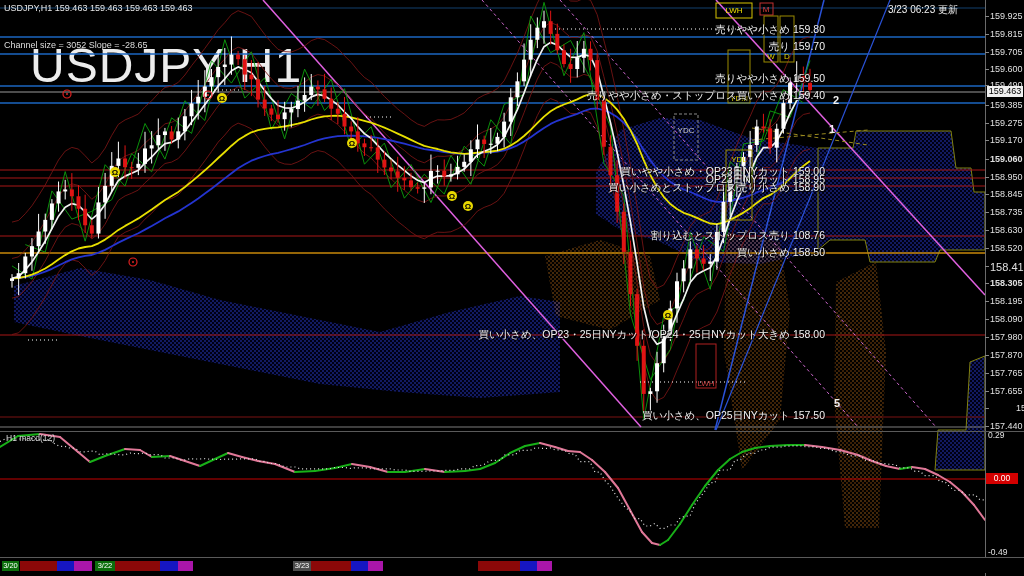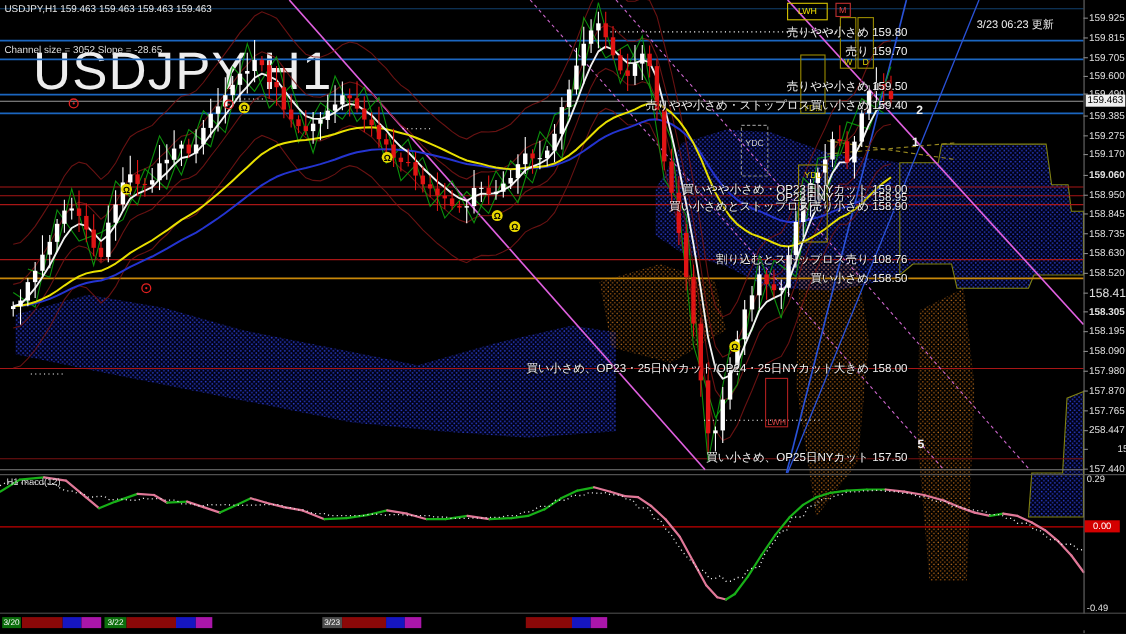--- a/index.html
+++ b/index.html
@@ -4,21 +4,21 @@
 <style>
   html,body{margin:0;padding:0;background:#111;}
   #stage{position:relative;width:1024px;height:576px;background:#000;overflow:hidden;
          font-family:"Liberation Sans","DejaVu Sans",sans-serif;}
   .abs{position:absolute;}
   #watermark{left:30px;top:38px;font-size:48px;color:#ededed;letter-spacing:1px;z-index:1;font-weight:400;}
   #chart-svg{left:0;top:0;z-index:2;}
   .ovl{z-index:3;}
   #symbol-ohlc{left:4px;top:3px;font-size:9px;color:#e8e8e8;}
   #channel-info{left:4px;top:40px;font-size:9px;color:#dcdcdc;}
-  #timestamp{right:66px;top:3px;font-size:10px;color:#f0f0f0;margin-top:12px;}
+  #timestamp{right:66px;top:3px;font-size:10px;color:#f0f0f0;}
   #axis-sep{left:985px;top:0;width:1px;height:576px;background:#6a6a6a;}
   #current-price-tag{left:987px;width:36px;height:11px;background:#efefef;color:#000;
        font-size:9px;text-align:center;line-height:11px;}
   .note{position:absolute;right:199px;white-space:nowrap;font-size:10.5px;color:#f2f2f2;
         text-shadow:1px 1px 0 #000,0 0 3px #000;z-index:4;}
   #macd-label{left:6px;top:433px;font-size:8.5px;color:#d8d8d8;}
   .macd-axis{left:988px;font-size:8.5px;color:#e0e0e0;}
   #macd-zero-tag{left:986px;top:473px;width:32px;height:11px;background:#d40000;color:#fff;
        font-size:8.5px;text-align:center;line-height:11px;}
   #strip{left:0;top:558px;width:1024px;height:15px;background:#000;}
@@ -499,21 +499,21 @@
       <div style="left: 990px; top: 296px; font-size: 9px; color: rgb(224, 224, 224); z-index: 3; position: absolute;">158.195</div>
       <div style="left: 985px; top: 319px; width: 4px; height: 1px; background: rgb(136, 136, 136); z-index: 3; position: absolute;"></div>
       <div style="left: 990px; top: 314px; font-size: 9px; color: rgb(224, 224, 224); z-index: 3; position: absolute;">158.090</div>
       <div style="left: 985px; top: 337px; width: 4px; height: 1px; background: rgb(136, 136, 136); z-index: 3; position: absolute;"></div>
       <div style="left: 990px; top: 332px; font-size: 9px; color: rgb(224, 224, 224); z-index: 3; position: absolute;">157.980</div>
       <div style="left: 985px; top: 355px; width: 4px; height: 1px; background: rgb(136, 136, 136); z-index: 3; position: absolute;"></div>
       <div style="left: 990px; top: 350px; font-size: 9px; color: rgb(224, 224, 224); z-index: 3; position: absolute;">157.870</div>
       <div style="left: 985px; top: 373px; width: 4px; height: 1px; background: rgb(136, 136, 136); z-index: 3; position: absolute;"></div>
       <div style="left: 990px; top: 368px; font-size: 9px; color: rgb(224, 224, 224); z-index: 3; position: absolute;">157.765</div>
       <div style="left: 985px; top: 391px; width: 4px; height: 1px; background: rgb(136, 136, 136); z-index: 3; position: absolute;"></div>
-      <div style="left: 990px; top: 386px; font-size: 9px; color: rgb(224, 224, 224); z-index: 3; position: absolute;">258.447</div>
+      <div style="left: 990px; top: 386px; font-size: 9px; color: rgb(224, 224, 224); z-index: 3; position: absolute;">157.655</div>
       <div style="left: 985px; top: 408px; width: 4px; height: 1px; background: rgb(136, 136, 136); z-index: 3; position: absolute;"></div>
       <div style="left: 990px; top: 403px; font-size: 9px; color: rgb(224, 224, 224); z-index: 3; position: absolute; margin-left: 26px;">157.550</div>
       <div style="left: 985px; top: 426px; width: 4px; height: 1px; background: rgb(136, 136, 136); z-index: 3; position: absolute;"></div>
       <div style="left: 990px; top: 421px; font-size: 9px; color: rgb(224, 224, 224); z-index: 3; position: absolute;">157.440</div>
     </div>
   <div class="abs ovl" id="current-price-tag" style="top: 86px;">159.463</div>
 
   <div id="notes">
       <div class="note" style="top: 23px; position: absolute;">売りやや小さめ 159.80</div>
       <div class="note" style="top: 40px; position: absolute;">売り 159.70</div>

